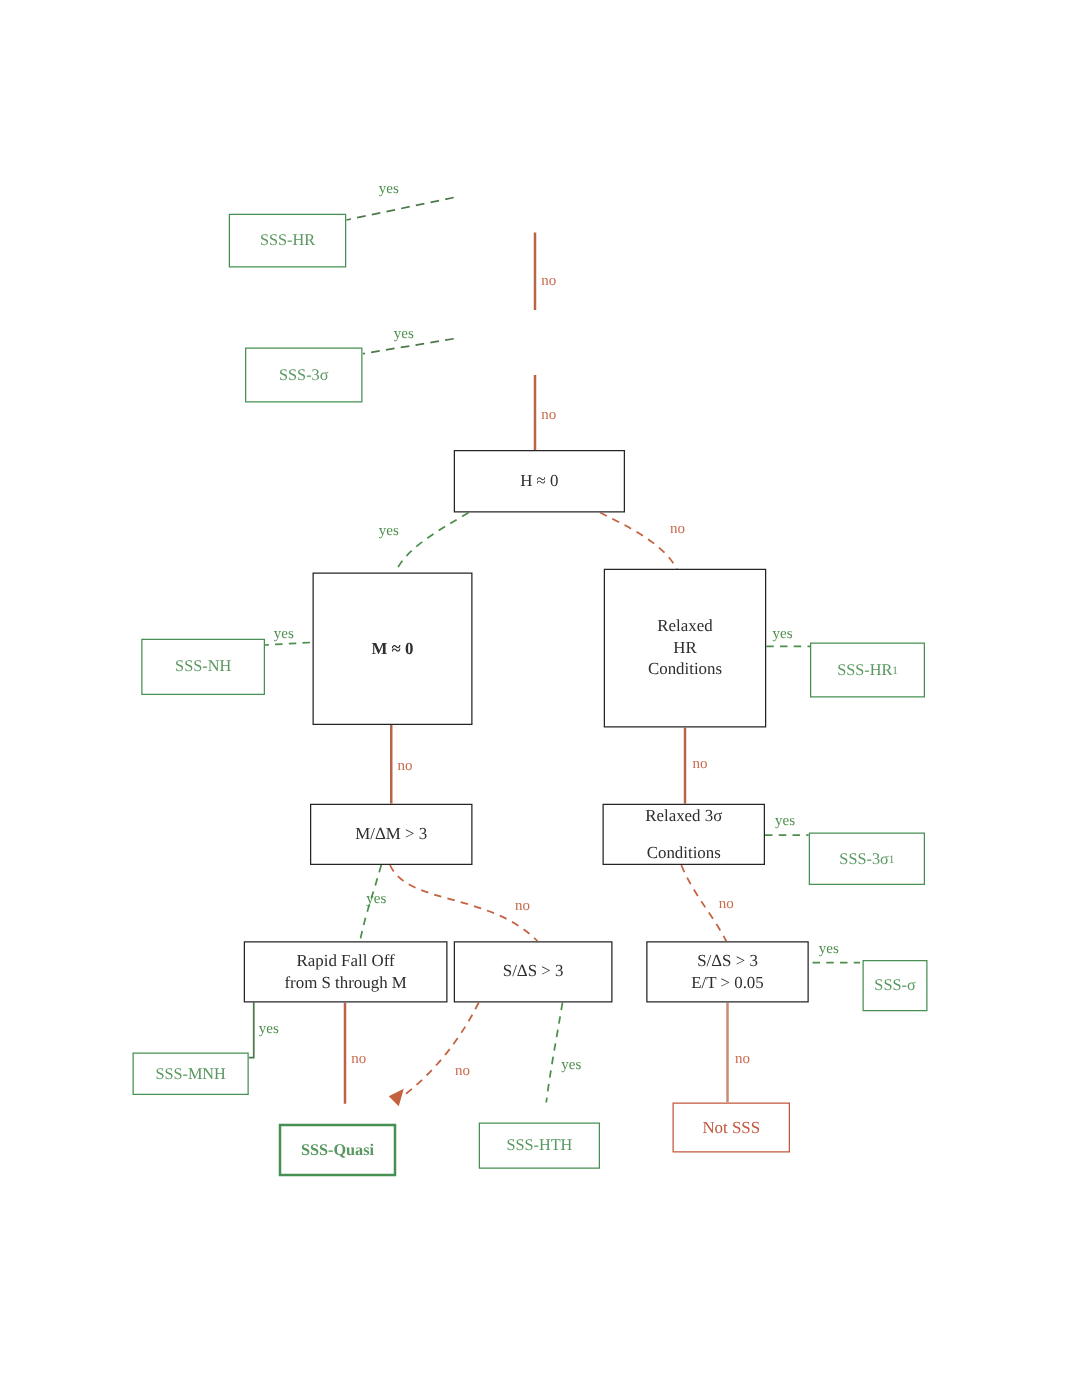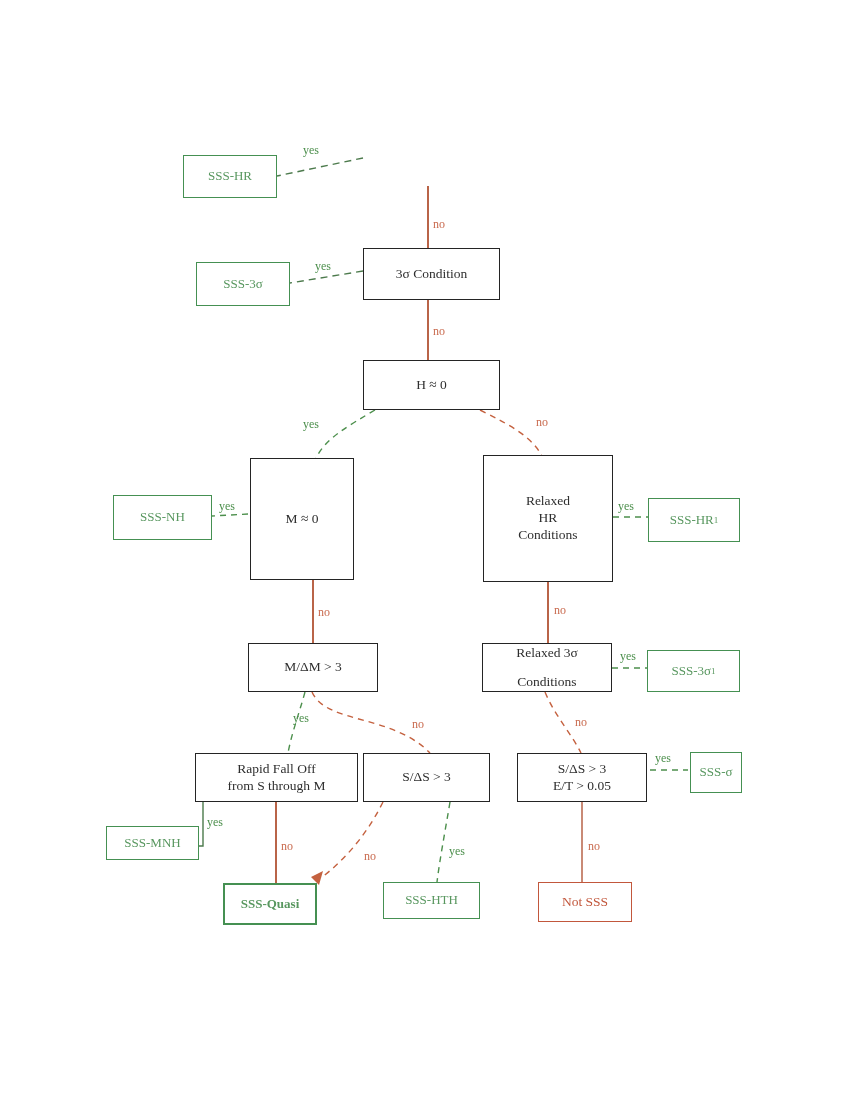--- a/index.html
+++ b/index.html
@@ -21,20 +21,21 @@
   }
   .black-box{
     border:1.6px solid #242424;
     color:#2e2e2e;
     font-size:13.5px;
   }
   .green-box{
     border:1.8px solid #459052;
     color:#58975f;
     font-size:13px;
+    margin-top:16px;
   }
   .red-box{
     border:1.8px solid #c2573c;
     color:#c2573c;
     font-size:13.5px;
   }
   .edge-label{
     position:absolute;
     font-size:12px;
     line-height:1;
@@ -88,29 +89,26 @@
     <polygon points="311,877 323,871 319,885" fill="#c4613f"></polygon>
 
     <path d="M 450,802 C 445,832 440,858 437,882" stroke="#4c8f4c" stroke-width="1.4" stroke-dasharray="6,5" fill="none"></path>
 
     <path d="M 650,770 L 688,770" stroke="#4c8f4c" stroke-width="1.4" stroke-dasharray="6,5" fill="none"></path>
 
     <path d="M 582,802 L 582,882" stroke="#c98a76" stroke-width="2" fill="none"></path>
   </svg>
 
 
-  <div class="node black-box" style="left:363px;top:248px;width:137px;height:52px;">
-    <span>3σ Condition</span>
-  </div>
 
   <div class="node black-box" style="left:363px;top:360px;width:137px;height:50px;">
     <span>H ≈ 0</span>
   </div>
 
-  <div class="node black-box" style="left:250px;top:458px;width:104px;height:122px;">
+  <div class="node black-box" style="left:250px;top:458px;width:128px;height:122px;font-weight:bold;">
     <span>M ≈ 0</span>
   </div>
 
   <div class="node black-box" style="left:483px;top:455px;width:130px;height:127px;">
     <span>Relaxed</span>
     <span>HR</span>
     <span>Conditions</span>
   </div>
 
   <div class="node black-box" style="left:248px;top:643px;width:130px;height:49px;">

